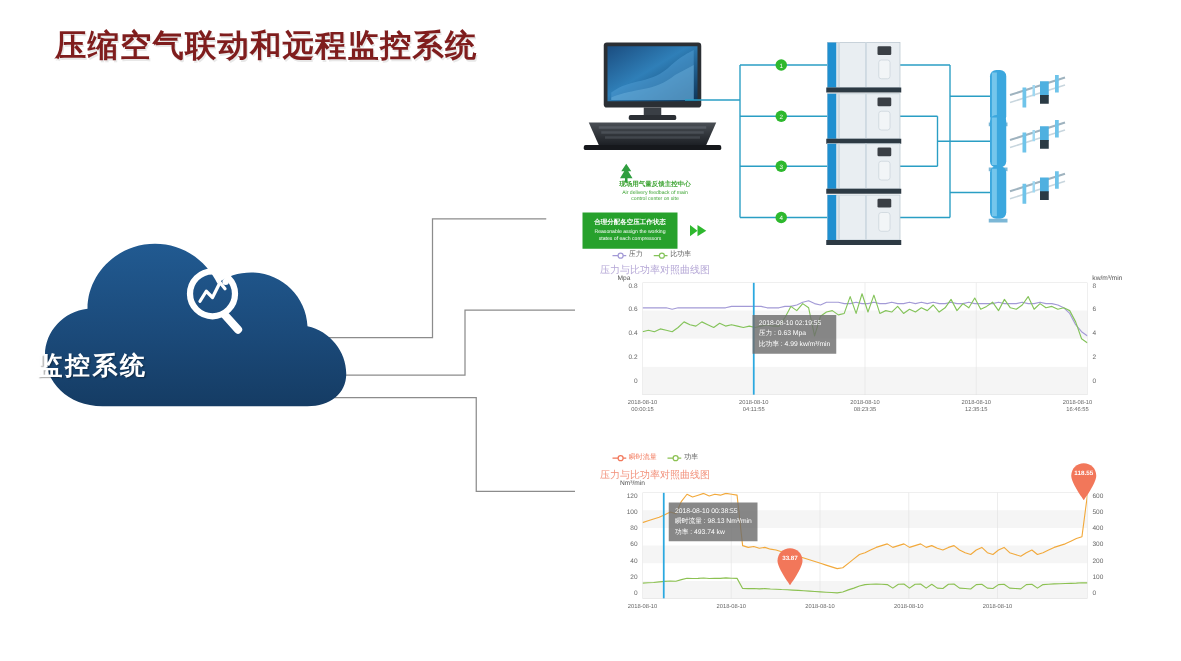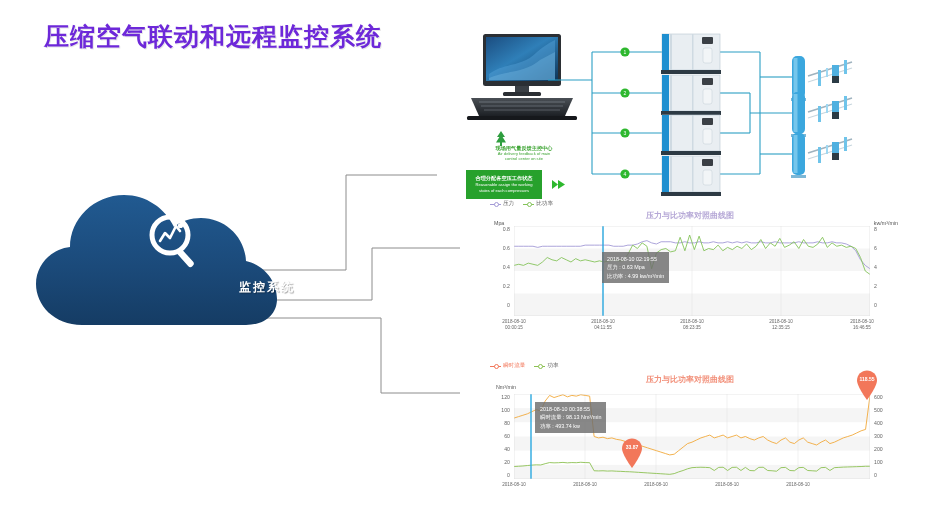--- a/index.html
+++ b/index.html
@@ -19,22 +19,22 @@
   }
 
   
   .cloud-wrap{position:absolute;left:30px;top:185px;width:265px;height:155px;}
   .cloud-shadow{position:absolute;left:6px;top:7px;width:252px;height:140px;filter:blur(0.5px);opacity:.35;}
   .cloud-svg{position:absolute;left:0;top:0;}
   .cloud-icon{
     position:absolute;left:112px;top:26px;width:66px;height:62px;
   }
   .cloud-label{
-    position:absolute;left:0;right:0;top:94px;text-align:right;
-    color:#ffffff;font-size:12px;font-weight:bold;letter-spacing:2px;
+    position:absolute;left:0;right:0;top:94px;text-align:left;
+    color:#ffffff;font-size:20px;font-weight:bold;letter-spacing:2px;
     text-shadow:1px 1px 1px rgba(0,0,0,.35);
   }
 
   
   .connectors{position:absolute;left:0;top:0;}
 
   
   .diagram{position:absolute;left:440px;top:22px;width:500px;height:180px;}
   .monitor{position:absolute;left:25px;top:8px;width:115px;height:100px;}
   .cap-green{
@@ -56,21 +56,21 @@
   .chart-panel{position:absolute;background:#fff;}
   .chart1{left:480px;top:200px;width:420px;height:135px;}
   .chart2{left:480px;top:362px;width:420px;height:160px;}
 
   .legend{position:absolute;display:flex;gap:9px;align-items:center;font-size:5.6px;}
   .legend-item{display:flex;align-items:center;gap:2px;white-space:nowrap;}
   .lg-mark{display:inline-block;width:11px;height:5px;position:relative;}
   .lg-mark i{position:absolute;left:0;top:2px;width:11px;height:1px;display:block;}
   .lg-mark b{position:absolute;left:4px;top:0.5px;width:3px;height:3px;border-radius:50%;border:1px solid;background:#fff;}
   .chart-title{
-    position:absolute;width:100%;text-align:center;font-size:8px;font-weight:bold;
+    position:absolute;width:100%;text-align:left;font-size:8px;font-weight:normal;
   }
   .axis-unit{position:absolute;font-size:5.3px;color:#555;white-space:nowrap;}
   .tick{position:absolute;font-size:5.2px;color:#666;text-align:right;white-space:nowrap;}
   .xtick{position:absolute;font-size:4.6px;color:#666;text-align:center;white-space:nowrap;line-height:1.25;}
   .plot-svg{position:absolute;}
 
   .tooltip{
     position:absolute;background:rgba(110,110,110,.82);color:#fff;
     font-size:5.4px;line-height:1.55;padding:3px 5px;white-space:nowrap;
   }
@@ -80,21 +80,21 @@
   .marker-val{
     position:absolute;width:22px;text-align:center;top:6px;left:0;
     color:#fff;font-size:5px;font-weight:bold;
   }
 </style>
 </head>
 <body>
 
 <div class="page">
 
-  <div class="page-title" style="color: #6d28d9;">压缩空气联动和远程监控系统</div>
+  <div class="page-title" style="color: #7f1d1d;">压缩空气联动和远程监控系统</div>
 
   <svg class="connectors" width="945" height="529">
     <g stroke="#8c8c8c" stroke-width="1" fill="none">
       <path d="M250 270 L346 270 L346 175 L437 175"></path>
       <path d="M250 300 L372 300 L372 248 L460 248"></path>
       <path d="M250 318 L381 318 L381 393 L460 393"></path>
     </g>
   </svg>
 
   <div class="cloud-wrap">

